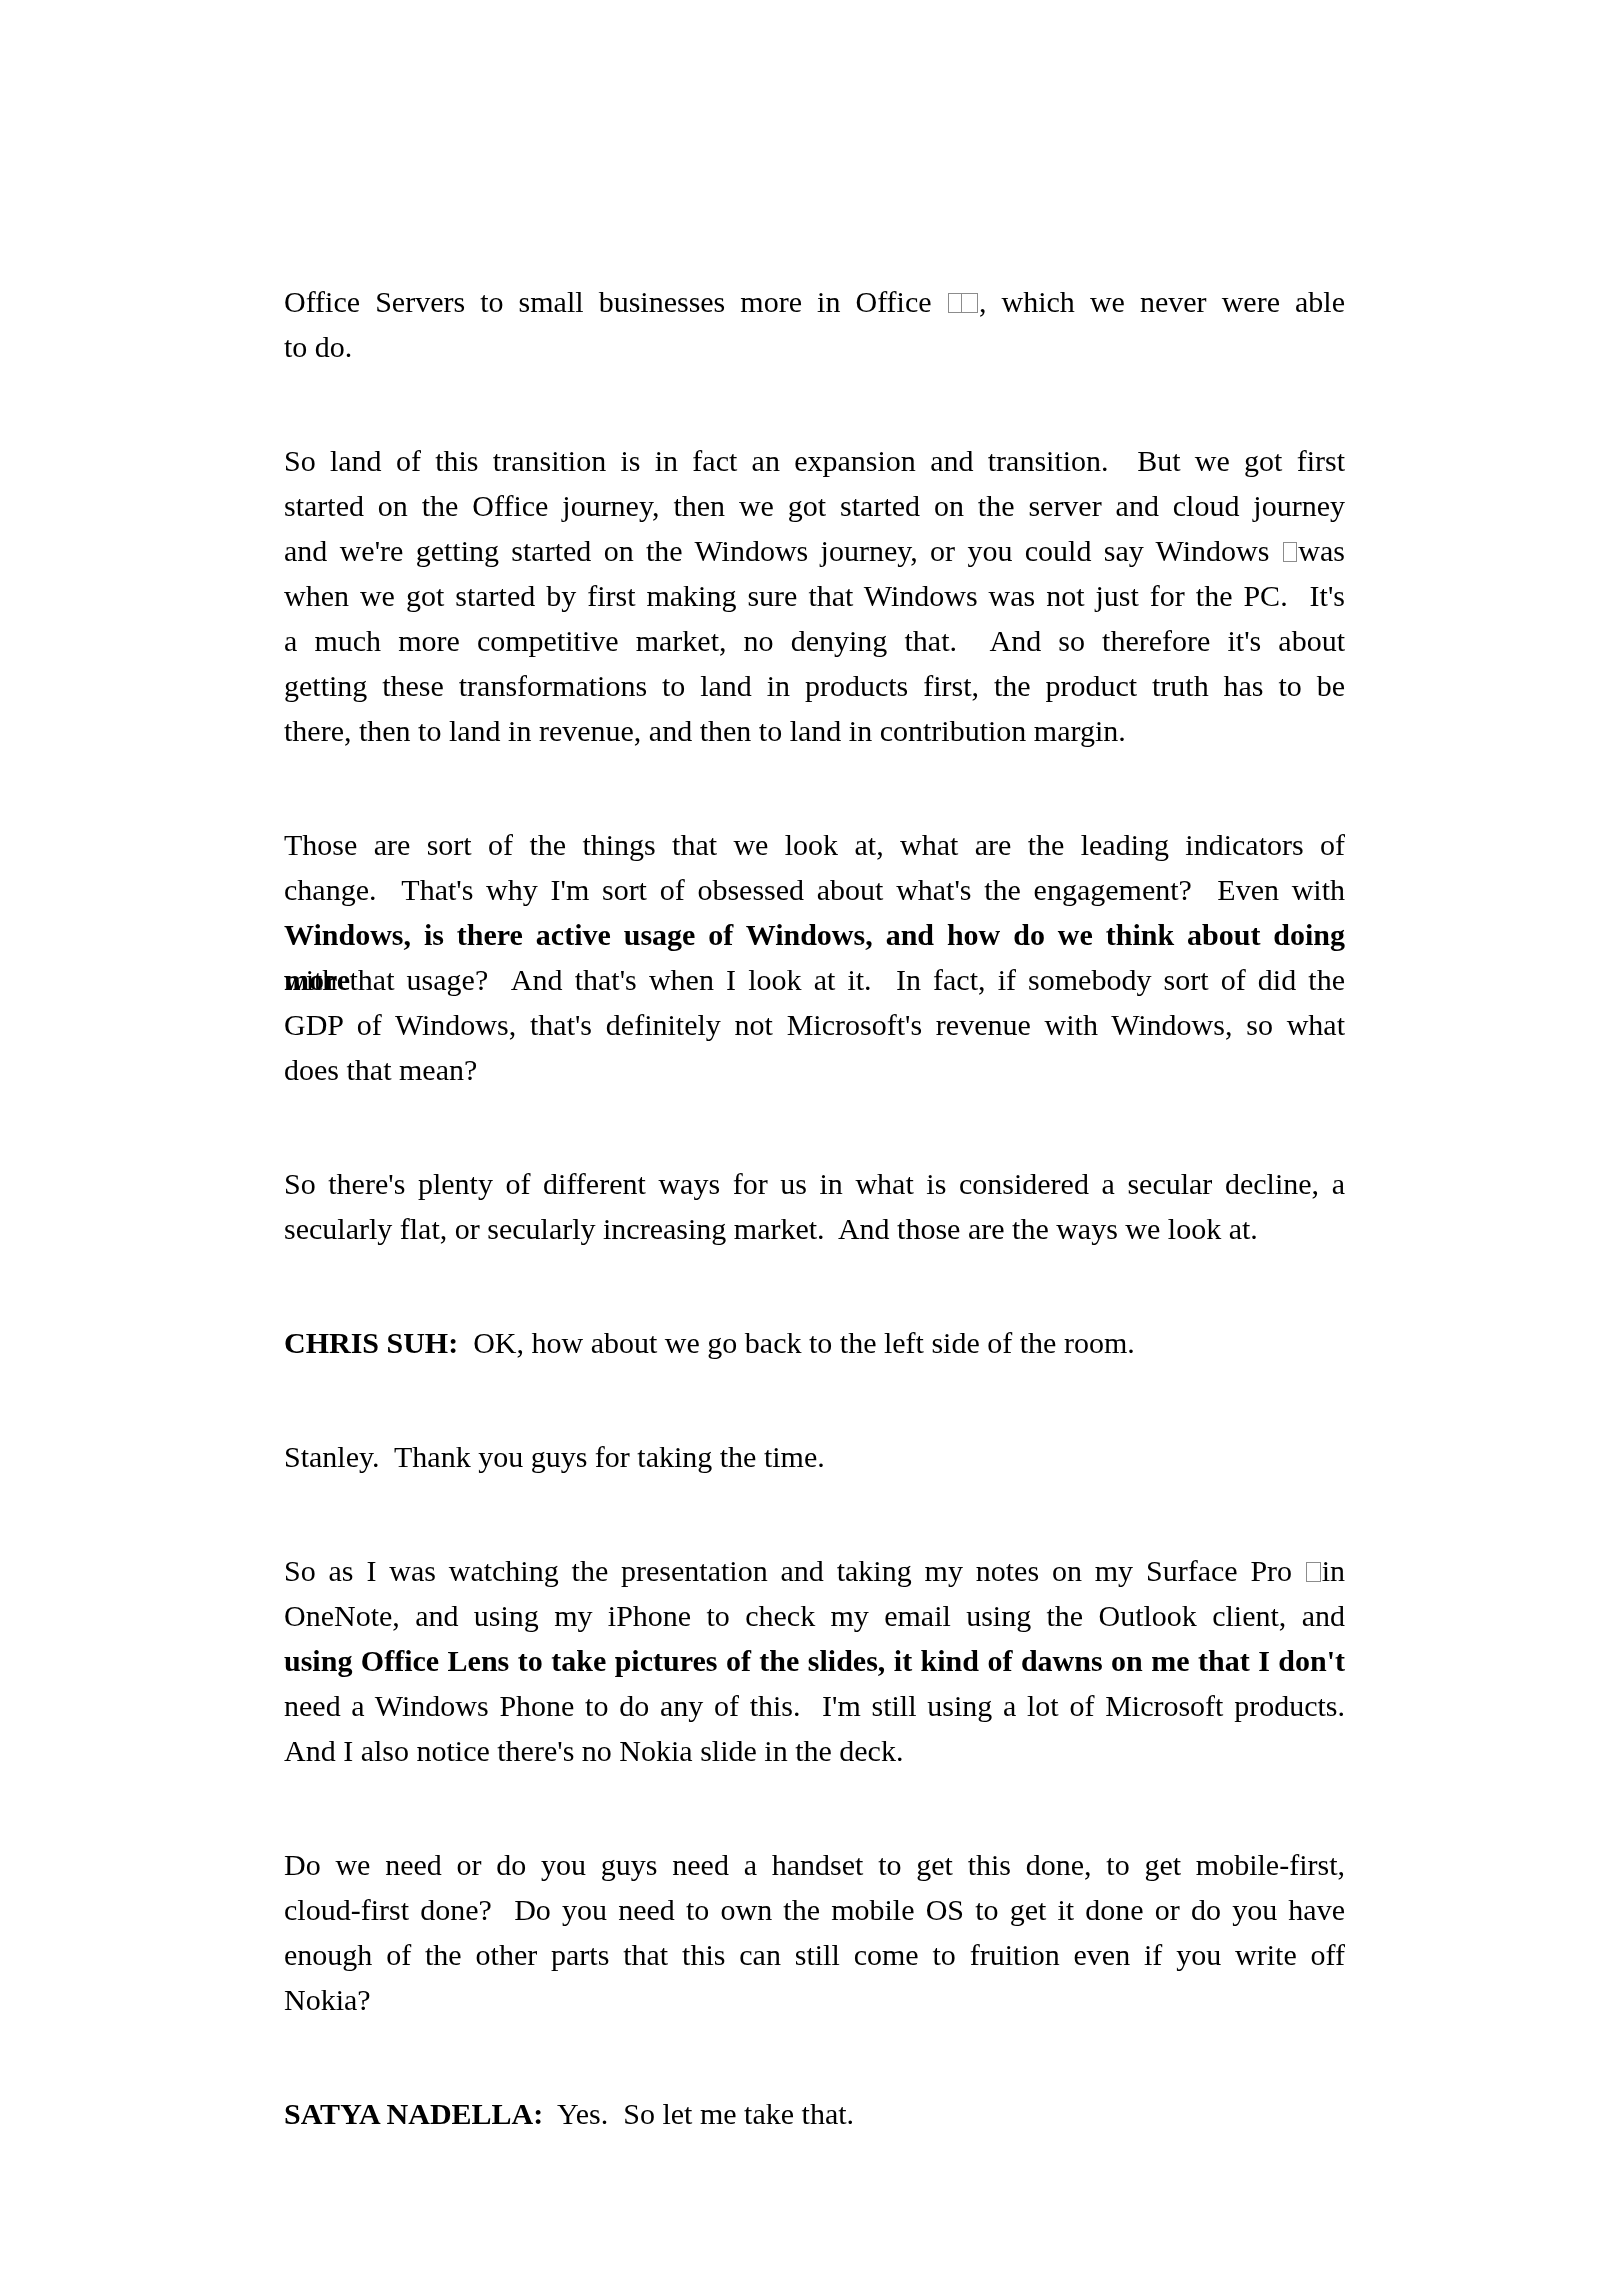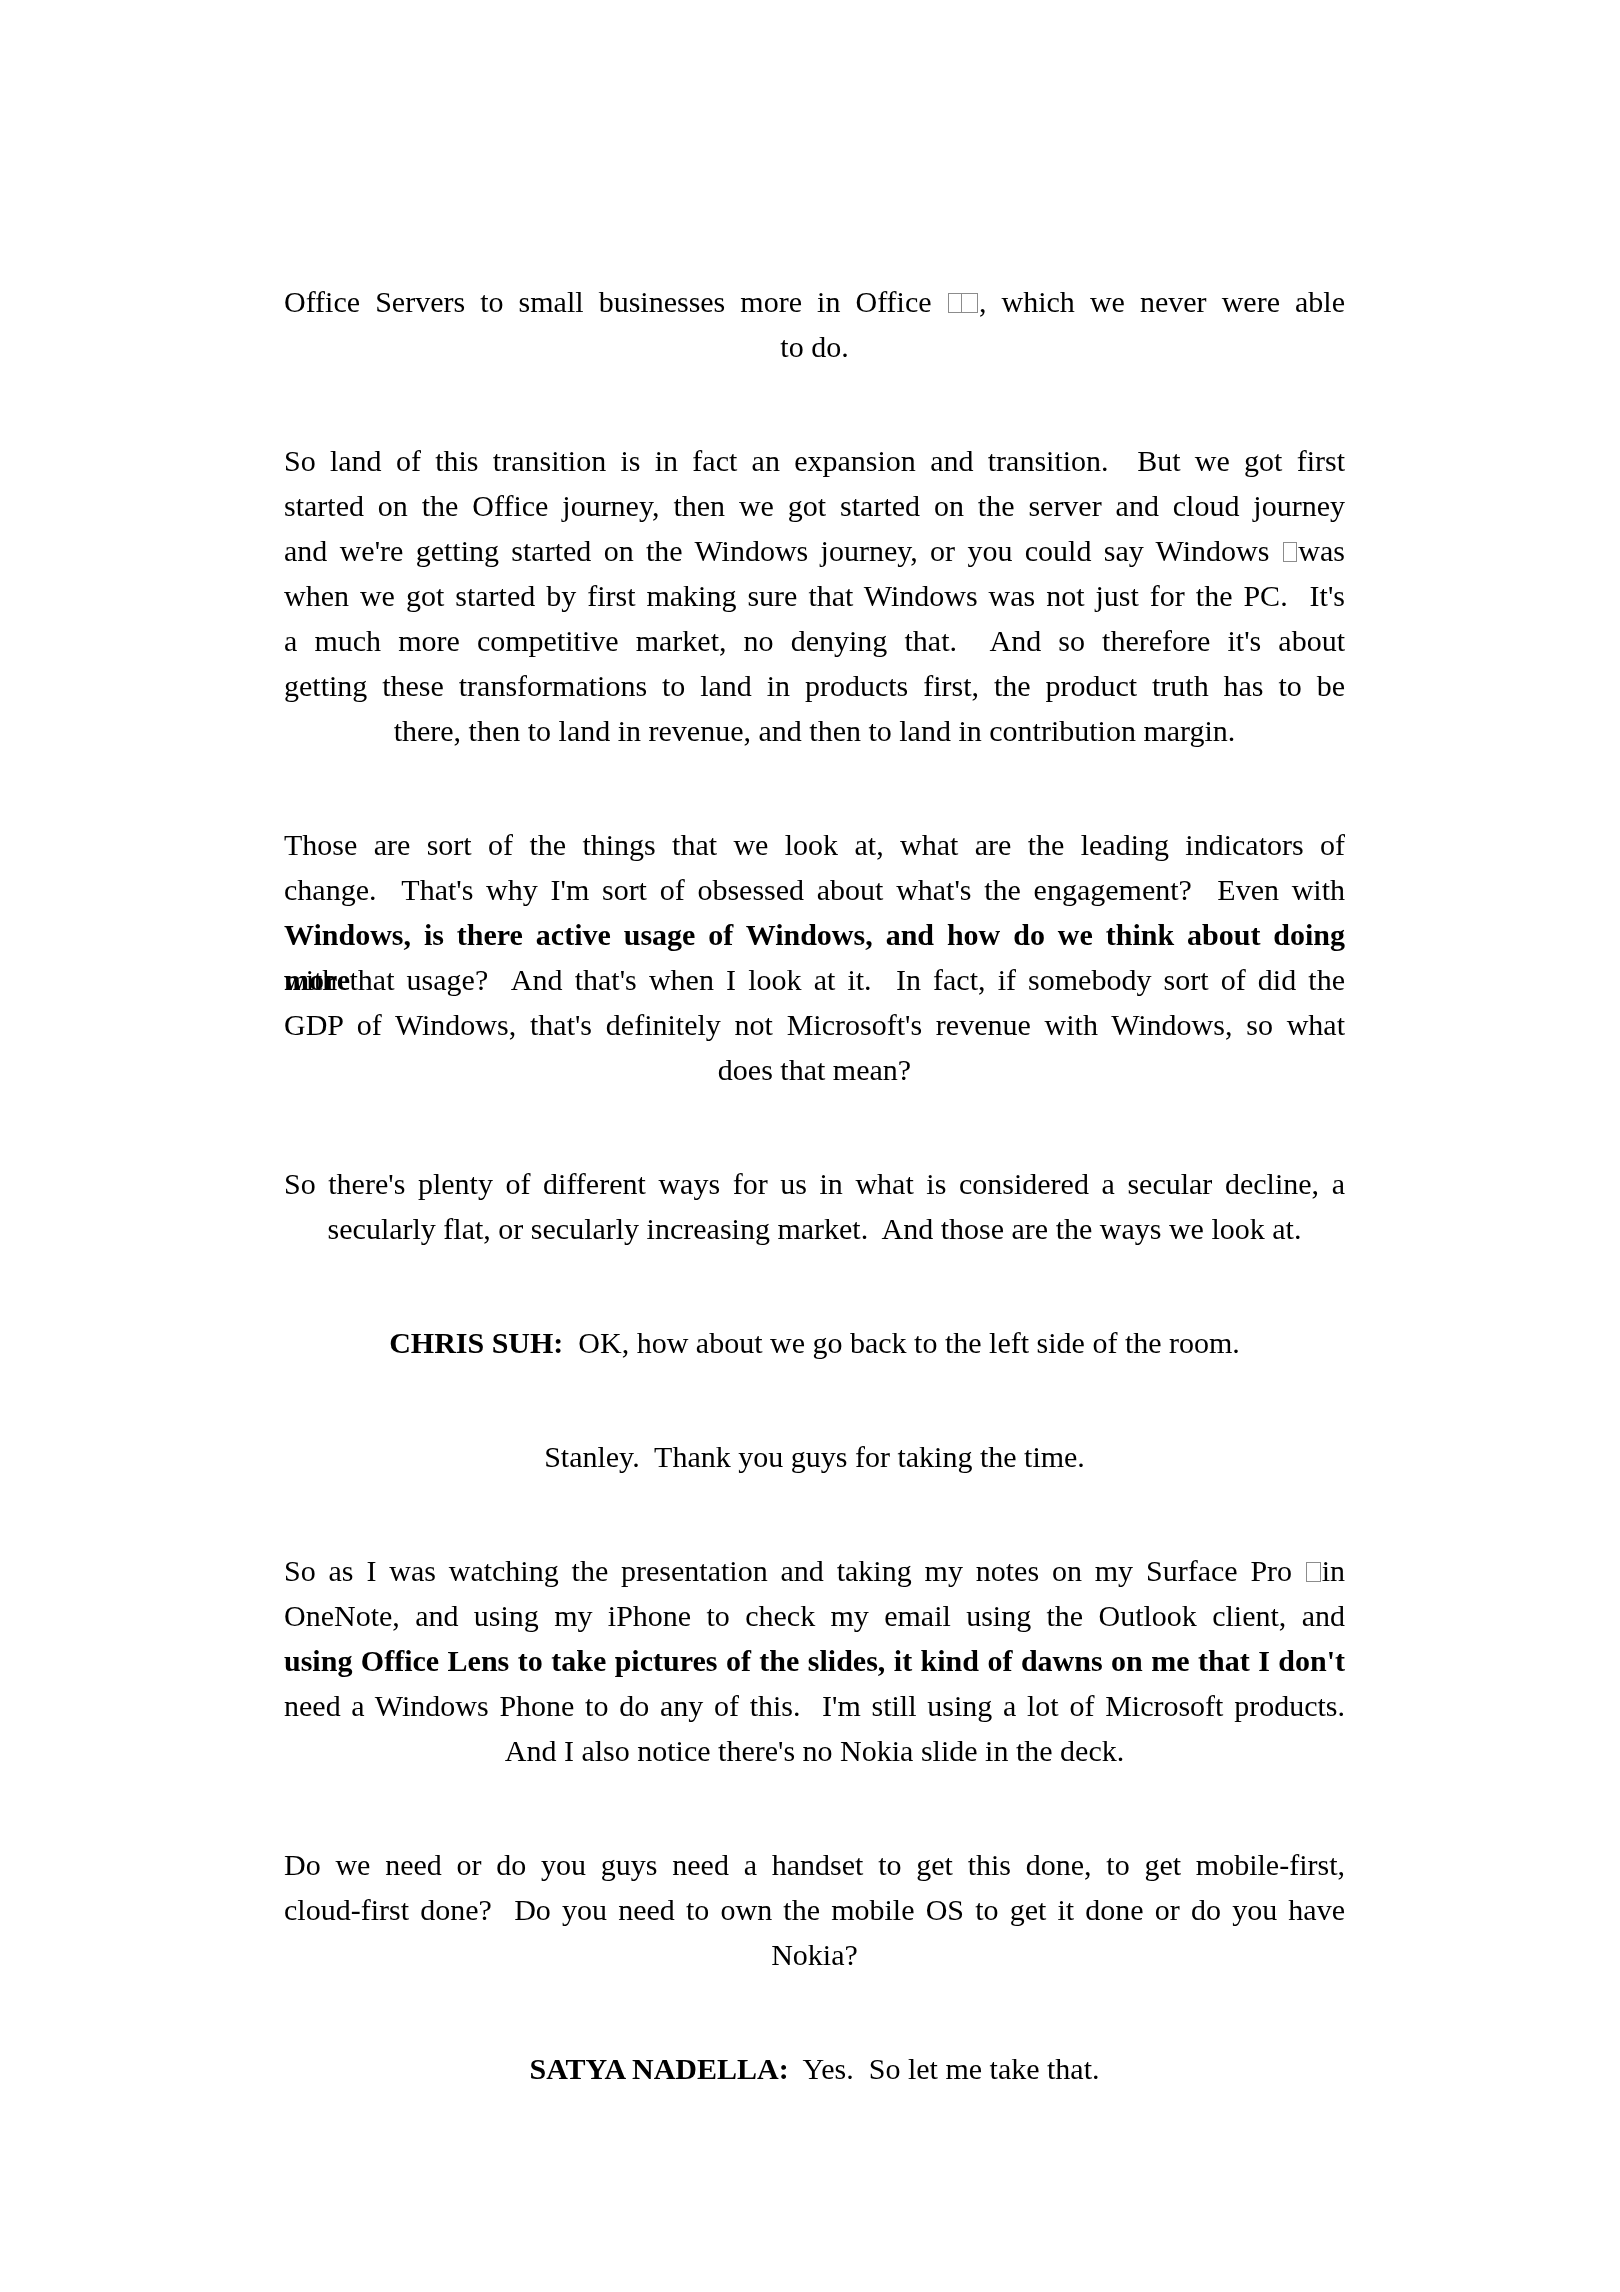--- a/index.html
+++ b/index.html
@@ -39,21 +39,21 @@
       height: 45px;
       white-space: pre;
       overflow: visible;
     }
     .line.justify {
       white-space: normal;
       text-align: justify;
       text-align-last: justify;
     }
     .line.last {
-      text-align: center;
+      text-align: left;
     }
     .blank {
       height: 45px;
     }
     .speaker {
       font-weight: bold;
     }
     .tofu-group {
       display: inline-flex;
       vertical-align: baseline;
@@ -127,20 +127,21 @@
           </span><span style="white-space: pre-wrap;">in</span></div>
         <div class="line justify"><span style="white-space: pre-wrap;">OneNote, and using my iPhone to check my email using the Outlook client, and</span></div>
         <div class="line justify"><span style="white-space: pre-wrap; font-weight: bold;">using Office Lens to take pictures of the slides, it kind of dawns on me that I don't</span></div>
         <div class="line justify"><span style="white-space: pre-wrap;">need a Windows Phone to do any of this.  I'm still using a lot of Microsoft products.</span></div>
         <div class="line last"><span>And I also notice there's no Nokia slide in the deck.</span></div>
       </div>
       <div class="blank"></div>
       <div class="para">
         <div class="line justify"><span style="white-space: pre-wrap;">Do we need or do you guys need a handset to get this done, to get mobile-first,</span></div>
         <div class="line justify"><span style="white-space: pre-wrap;">cloud-first done?  Do you need to own the mobile OS to get it done or do you have</span></div>
+        <div class="line justify"><span style="white-space: pre-wrap;">enough of the other parts that this can still come to fruition even if you write off</span></div>
         <div class="line last"><span>Nokia?</span></div>
       </div>
       <div class="blank"></div>
       <div class="para">
         <div class="line last"><span class="speaker">SATYA NADELLA:</span><span>  Yes.  So let me take that.</span></div>
       </div>
     </div>
 </div>
 
 

